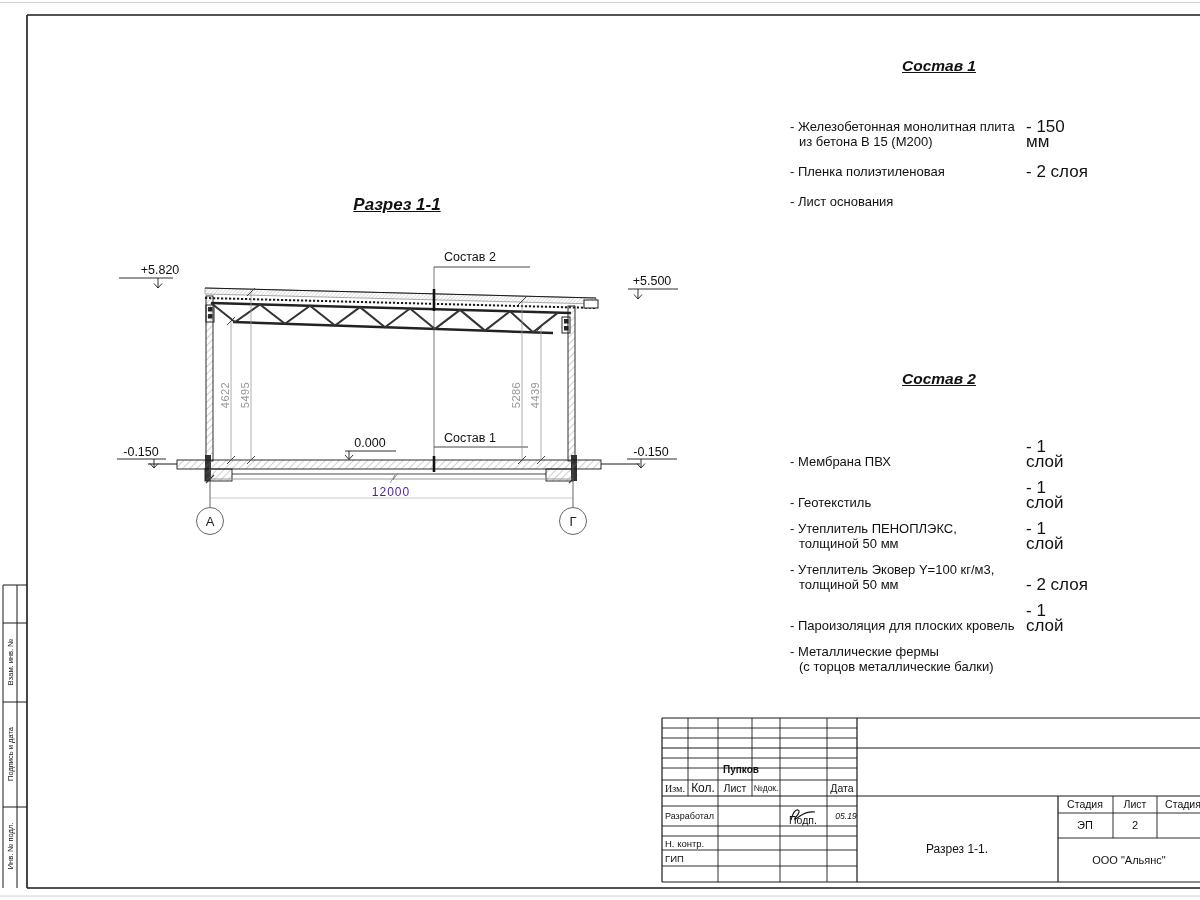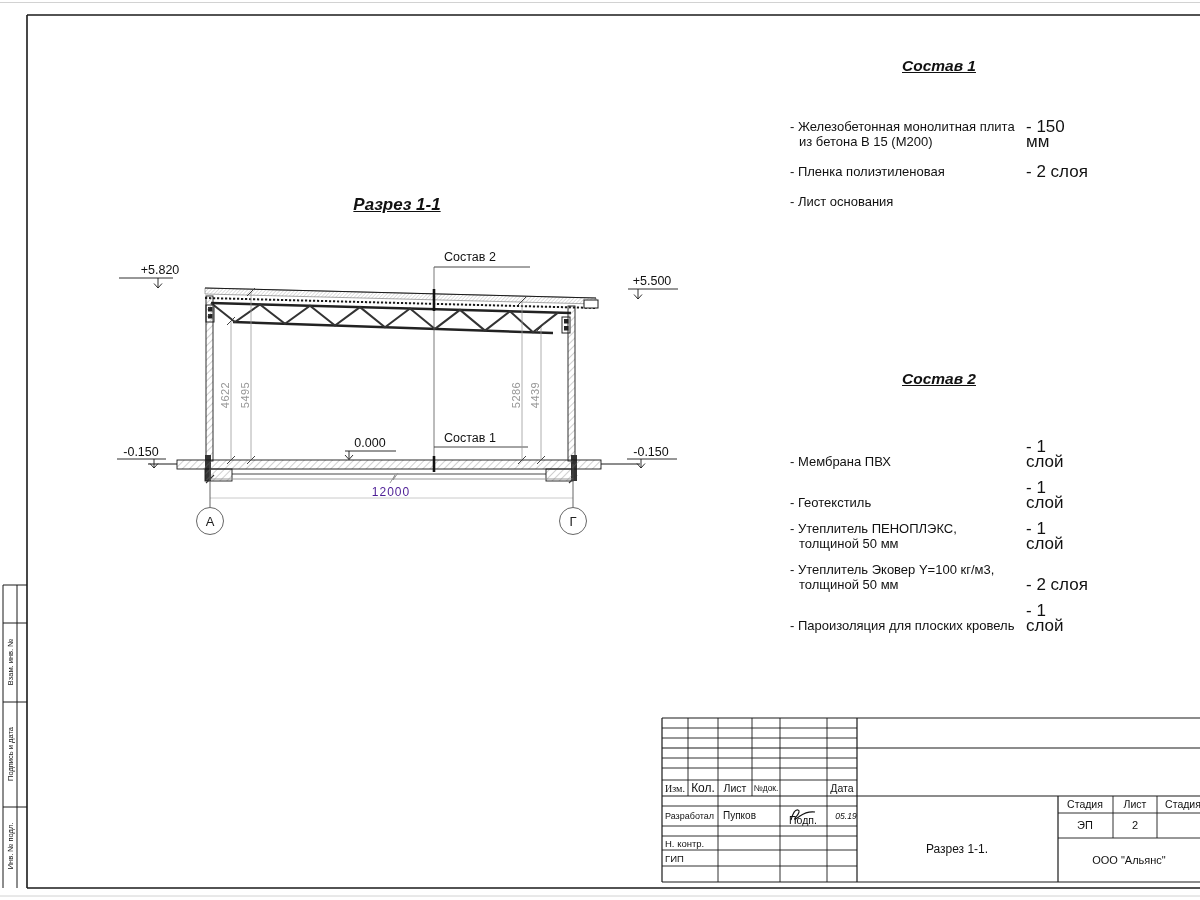--- a/index.html
+++ b/index.html
@@ -243,32 +243,37 @@
       </div>
       <div class="item">
         <div class="item-name">- Утеплитель Эковер Y=100 кг/м3,
 толщиной 50 мм</div>
         <div class="item-val">- 2 слоя</div>
       </div>
       <div class="item">
         <div class="item-name">- Пароизоляция для плоских кровель</div>
         <div class="item-val">- 1 слой</div>
       </div>
+      <div class="item">
+        <div class="item-name">- Металлические фермы
+(с торцов металлические балки)</div>
+        <div class="item-val"></div>
+      </div>
     </div>
   </div>
 
   <div class="txt ctr tb" style="left:675px;top:788px;font-size:10px;font-family:Liberation Serif, serif;">Изм.</div>
   <div class="txt ctr tb" style="left:703px;top:788px;font-size:12px;">Кол.</div>
   <div class="txt ctr tb" style="left:735px;top:788px;">Лист</div>
   <div class="txt ctr tb-s" style="left:766px;top:788px;">№док.</div>
   <div class="txt ctr tb" style="left:803px;top:820px;">Подп.</div>
   <div class="txt ctr tb" style="left:842px;top:788px;">Дата</div>
 
   <div class="txt tb-r" style="left:665px;top:811px;font-size:9px;">Разработал</div>
-  <div class="txt tb-r" style="left:723px;top:810px;font-size:10px;">Пупков</div>
+  <div class="txt tb-r" style="left:723px;top:764px;font-size:10px;font-weight:bold;">Пупков</div>
   <div class="txt ctr tb-s" style="left:846px;top:816px;font-style:italic;">05.19</div>
   <div class="txt tb-r" style="left:665px;top:838px;">Н. контр.</div>
   <div class="txt tb-r" style="left:665px;top:853px;">ГИП</div>
 
   <div class="txt ctr tb" style="left:1085px;top:804px;">Стадия</div>
   <div class="txt ctr tb" style="left:1135px;top:804px;">Лист</div>
   <div class="txt ctr tb" style="left:1183px;top:804px;">Стадия</div>
   <div class="txt ctr tb" style="left:1085px;top:825px;font-size:11px;">ЭП</div>
   <div class="txt ctr tb" style="left:1135px;top:825px;font-size:11px;">2</div>
 

